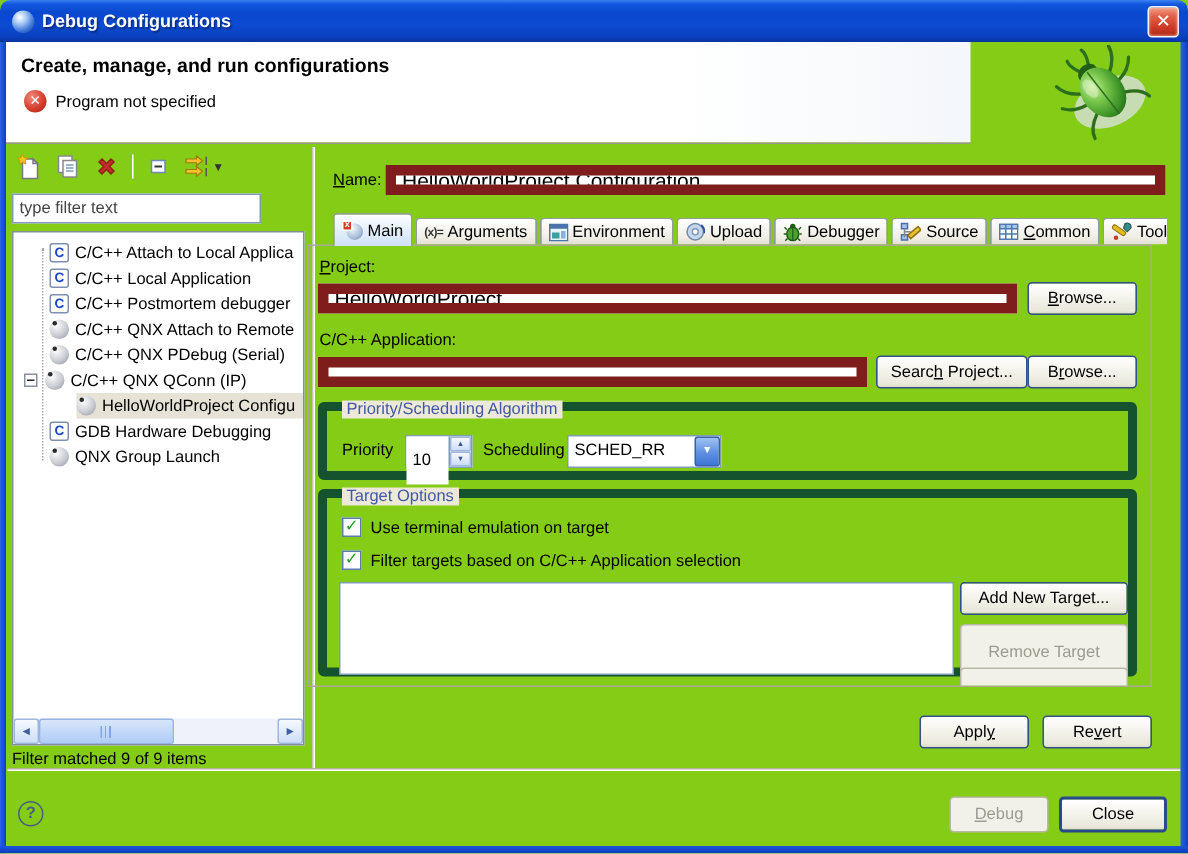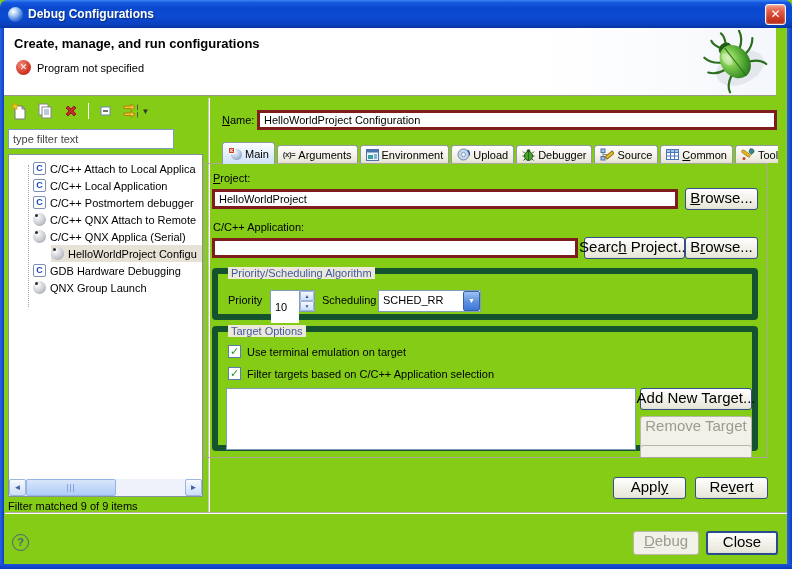--- a/index.html
+++ b/index.html
@@ -10,21 +10,21 @@
   .edge.right { left:787px; top:26px; width:5px; height:543px; }
   .edge.bottom { left:0; top:564px; width:792px; height:5px; background:linear-gradient(180deg,#1B54DC,#0A3BBA); }
 
   
   .titlebar { position:absolute; left:0; top:0; width:792px; height:28px; border-radius:7px 7px 0 0; background:linear-gradient(180deg,#3B82F2 0%,#1257DE 10%,#0A48CE 30%,#0C4BD2 60%,#0A40BE 88%,#0634A0 100%); display:flex; align-items:center; padding:0 6px; z-index:60; }
   .app-sphere { width:15px; height:15px; border-radius:50%; background:radial-gradient(circle at 35% 30%,#FFFFFF,#A8CBF4 30%,#3B74D9 65%,#16307E); margin:0 5px 0 2px; }
   .titletext { color:#fff; font-weight:bold; font-size:12px; text-shadow:1px 1px 1px #0A2C7E; flex:1; }
   .closebtn { width:21px; height:21px; border-radius:3px; border:1px solid #F4F4F8; background:linear-gradient(180deg,#F0A088 0%,#E35F4A 30%,#CC3A25 70%,#B02A18 100%); color:#fff; font-weight:bold; font-size:12px; line-height:19px; text-align:center; box-shadow:inset 0 0 2px #FFD0C0; }
 
   
-  .banner { position:absolute; left:4px; top:28px; width:772px; height:68px; background:linear-gradient(90deg,#FFFFFF 70%,#F4F7FB 100%); border-bottom:1px solid #99968A; z-index:5; }
+  .banner { position:absolute; left:4px; top:28px; width:643px; height:68px; background:linear-gradient(90deg,#FFFFFF 70%,#F4F7FB 100%); border-bottom:1px solid #99968A; z-index:5; }
   .banner-title { position:absolute; left:10px; top:8px; font-size:13px; font-weight:bold; }
   .banner-msg { position:absolute; left:12px; top:32px; display:flex; align-items:center; gap:6px; }
   .erricon { width:15px; height:15px; border-radius:50%; background:radial-gradient(circle at 35% 30%,#F08878,#D33A28 60%,#A82014); color:#fff; font-size:9px; font-weight:bold; line-height:15px; text-align:center; }
   .bug-wrap { position:absolute; left:694px; top:2px; }
 
   
   .toolbar { position:absolute; left:8px; top:101px; display:flex; align-items:center; gap:4px; }
   .tbtn { width:22px; height:20px; display:flex; align-items:center; justify-content:center; border:1px solid transparent; border-radius:2px; }
   .tsep { width:1px; height:16px; background:#B8B4A4; margin:0 2px; border-right:1px solid #fff; }
   .caret { font-size:8px; color:#333; margin-left:-2px; }
@@ -44,22 +44,22 @@
   .sarrow { width:17px; height:17px; border:1px solid #9EB6DC; border-radius:2px; background:linear-gradient(180deg,#F6F9FE,#CCDEF8); color:#4060A0; font-size:8px; line-height:15px; text-align:center; flex:0 0 auto; }
   .sthumb { width:90px; height:17px; border:1px solid #94B4E8; border-radius:2px; background:linear-gradient(180deg,#D8E6FB,#B0CCF6); position:relative; }
   .sthumb::after { content:""; position:absolute; left:50%; top:4px; width:8px; height:8px; margin-left:-4px; background:repeating-linear-gradient(90deg,#86A7DE 0 1px,transparent 1px 3px); }
   .lstatus { position:absolute; left:8px; top:500px; }
 
   .sash { position:absolute; left:208px; top:98px; width:2px; height:414px; background:#C8C5B2; border-right:1px solid #FFF; }
 
   
   .lbl { position:absolute; white-space:nowrap; }
   .u { text-decoration:underline; }
-  .txt { position:absolute; border:3px solid #7f1d1d; background:#fff; font-size:11px; font-family:inherit; padding:2px 4px; color:#000; }
-  .xpbtn { position:absolute; display:flex; justify-content:center; font-size:15px; border:1px solid #33508A; border-radius:3px; background:linear-gradient(180deg,#FFFFFF,#F4F3EC 45%,#EAE8DB 90%,#DFDCCC); cursor:default; white-space:nowrap; }
+  .txt { position:absolute; border:7px solid #7f1d1d; background:#fff; font-size:14px; font-family:inherit; padding:2px 4px; color:#000; }
+  .xpbtn { position:absolute; display:flex; align-items:center; justify-content:center; font-size:11px; border:1px solid #33508A; border-radius:3px; background:linear-gradient(180deg,#FFFFFF,#F4F3EC 45%,#EAE8DB 90%,#DFDCCC); cursor:default; white-space:nowrap; }
   .xpbtn.disabled { border-color:#BAB6A8; background:#F2F1E9; color:#9D9A8F; }
   .xpbtn.default { border:2px solid #294A8E; }
 
   .tabsrow { position:absolute; left:222px; top:142px; width:556px; height:22px; display:flex; gap:2px; overflow:hidden; }
   .tab { display:inline-flex; align-items:center; gap:3px; padding:0 5px; border:1px solid #919B9C; border-bottom:none; border-radius:3px 3px 0 0; background:linear-gradient(180deg,#FFFFFF,#EFEDE3 75%,#E2DFD2); height:18px; margin-top:3px; white-space:nowrap; }
   .tab.sel { height:22px; margin-top:0; background:linear-gradient(180deg,#FDFEFF 0%,#E2EEFB 55%,#CFE1F6 100%); z-index:3; }
   .argicon { font-size:8px; font-weight:bold; color:#333; letter-spacing:-0.5px; }
   .icon-main { position:relative; width:14px; height:13px; }
   .icon-main .ball { position:absolute; left:3px; top:2px; width:11px; height:11px; border-radius:50%; background:radial-gradient(circle at 35% 30%,#F4F8FC,#AEC2DC 55%,#6E86A8); }
   .icon-main .badge { position:absolute; left:0; top:0; width:7px; height:7px; background:#D43C2A; border:1px solid #fff; border-radius:1px; color:#fff; font-size:6px; line-height:5px; font-weight:bold; text-align:center; }
@@ -191,21 +191,26 @@
       <div class="trow">
           <span class="cicon">C</span>
           <span>C/C++ Postmortem debugger</span>
         </div>
       <div class="trow">
           <span class="qicon"></span>
           <span>C/C++ QNX Attach to Remote</span>
         </div>
       <div class="trow">
           <span class="qicon"></span>
-          <span>C/C++ QNX Applica (Serial)</span>
+          <span>C/C++ QNX PDebug (Serial)</span>
+        </div>
+      <div class="trow hasexp">
+          <span class="expander"></span>
+          <span class="qicon"></span>
+          <span>C/C++ QNX QConn (IP)</span>
         </div>
       <div class="trow child">
           <span class="selwrap">
             <span class="qicon"></span>
             <span>HelloWorldProject Configu</span>
           </span>
         </div>
       <div class="trow">
           <span class="cicon">C</span>
           <span>GDB Hardware Debugging</span>

